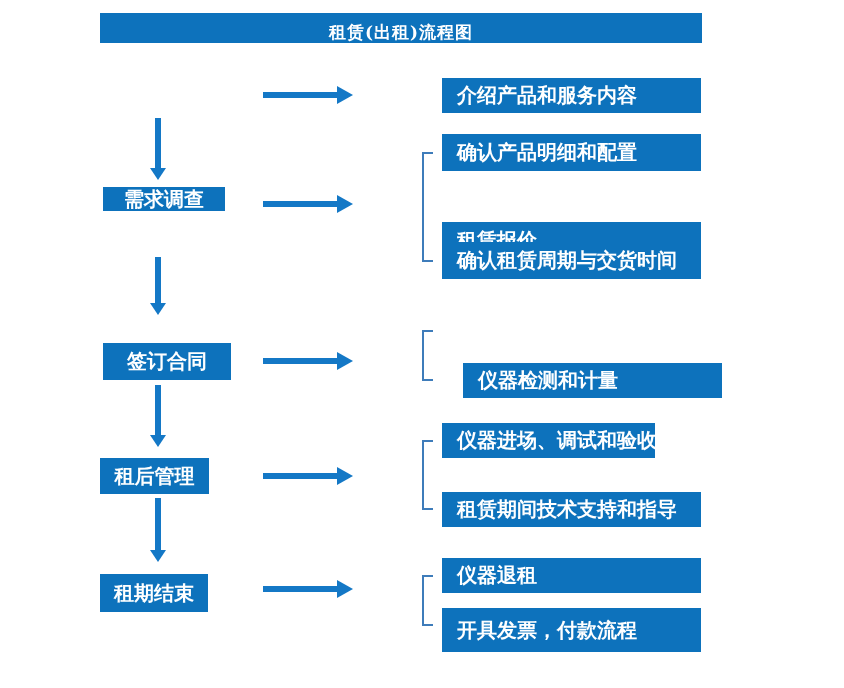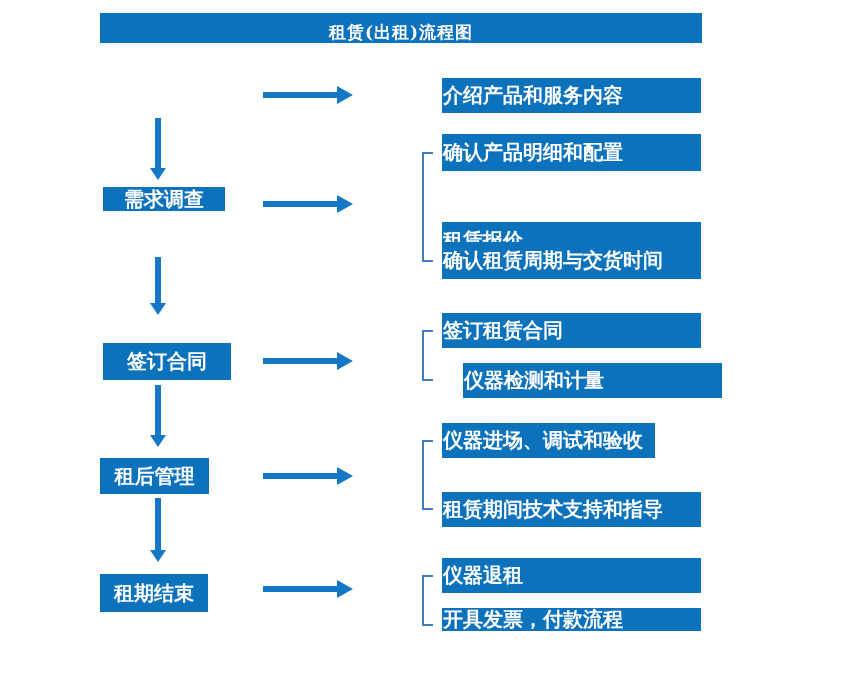--- a/index.html
+++ b/index.html
@@ -19,21 +19,21 @@
   }
   .title-bar span{
     color:var(--text-white);font-size:17px;font-weight:bold;letter-spacing:1px;margin-top:8px;
   }
   .box{
     position:absolute;background:var(--box-blue);color:var(--text-white);
     font-weight:bold;font-size:20px;display:flex;align-items:center;
     white-space:nowrap;overflow:hidden;
   }
   .box.left-step{justify-content:center;}
-  .box.right-detail{justify-content:flex-start;padding-left:1px;box-sizing:border-box;}
+  .box.right-detail{justify-content:flex-start;padding-left:15px;box-sizing:border-box;}
   
   .h-arrow{position:absolute;width:90px;height:18px;}
   .h-arrow .shaft{position:absolute;left:0;top:6px;width:75px;height:6px;background:var(--arrow-blue);}
   .h-arrow .head{position:absolute;right:0;top:0;width:0;height:0;
     border-left:16px solid var(--arrow-blue);border-top:9px solid transparent;border-bottom:9px solid transparent;}
   
   .v-arrow{position:absolute;width:16px;}
   .v-arrow .shaft{position:absolute;left:5px;top:0;width:6px;background:var(--arrow-blue);}
   .v-arrow .head{position:absolute;left:0;bottom:0;width:0;height:0;
     border-top:12px solid var(--arrow-blue);border-left:8px solid transparent;border-right:8px solid transparent;}
@@ -102,22 +102,21 @@
   <div class="bracket" style="top:330px;height:51px;"></div>
   <div class="bracket" style="top:440px;height:70px;"></div>
   <div class="bracket" style="top:575px;height:51px;"></div>
 
   <div class="box right-detail" style="left:442px;top:78px;width:259px;height:35px;">介绍产品和服务内容</div>
 
   <div class="box right-detail" style="left:442px;top:134px;width:259px;height:37px;">确认产品明细和配置</div>
   <div class="box right-detail" style="left:442px;top:186px;width:259px;height:37px;margin-top:36px;">租赁报价</div>
   <div class="box right-detail" style="left:442px;top:242px;width:259px;height:37px;">确认租赁周期与交货时间</div>
 
-  <div class="box right-detail" style="left:442px;top:313px;width:259px;height:35px;">签订租赁合同</div>
   <div class="box right-detail" style="left:463px;top:363px;width:259px;height:35px;">仪器检测和计量</div>
 
   <div class="box right-detail" style="left:442px;top:423px;width:213px;height:35px;">仪器进场、调试和验收</div>
   <div class="box right-detail" style="left:442px;top:492px;width:259px;height:35px;">租赁期间技术支持和指导</div>
 
   <div class="box right-detail" style="left:442px;top:558px;width:259px;height:35px;">仪器退租</div>
-  <div class="box right-detail" style="left:442px;top:608px;width:259px;height:23px;">开具发票，付款流程</div>
+  <div class="box right-detail" style="left:442px;top:608px;width:259px;height:44px;">开具发票，付款流程</div>
 
 </div>
 
 </body></html>

